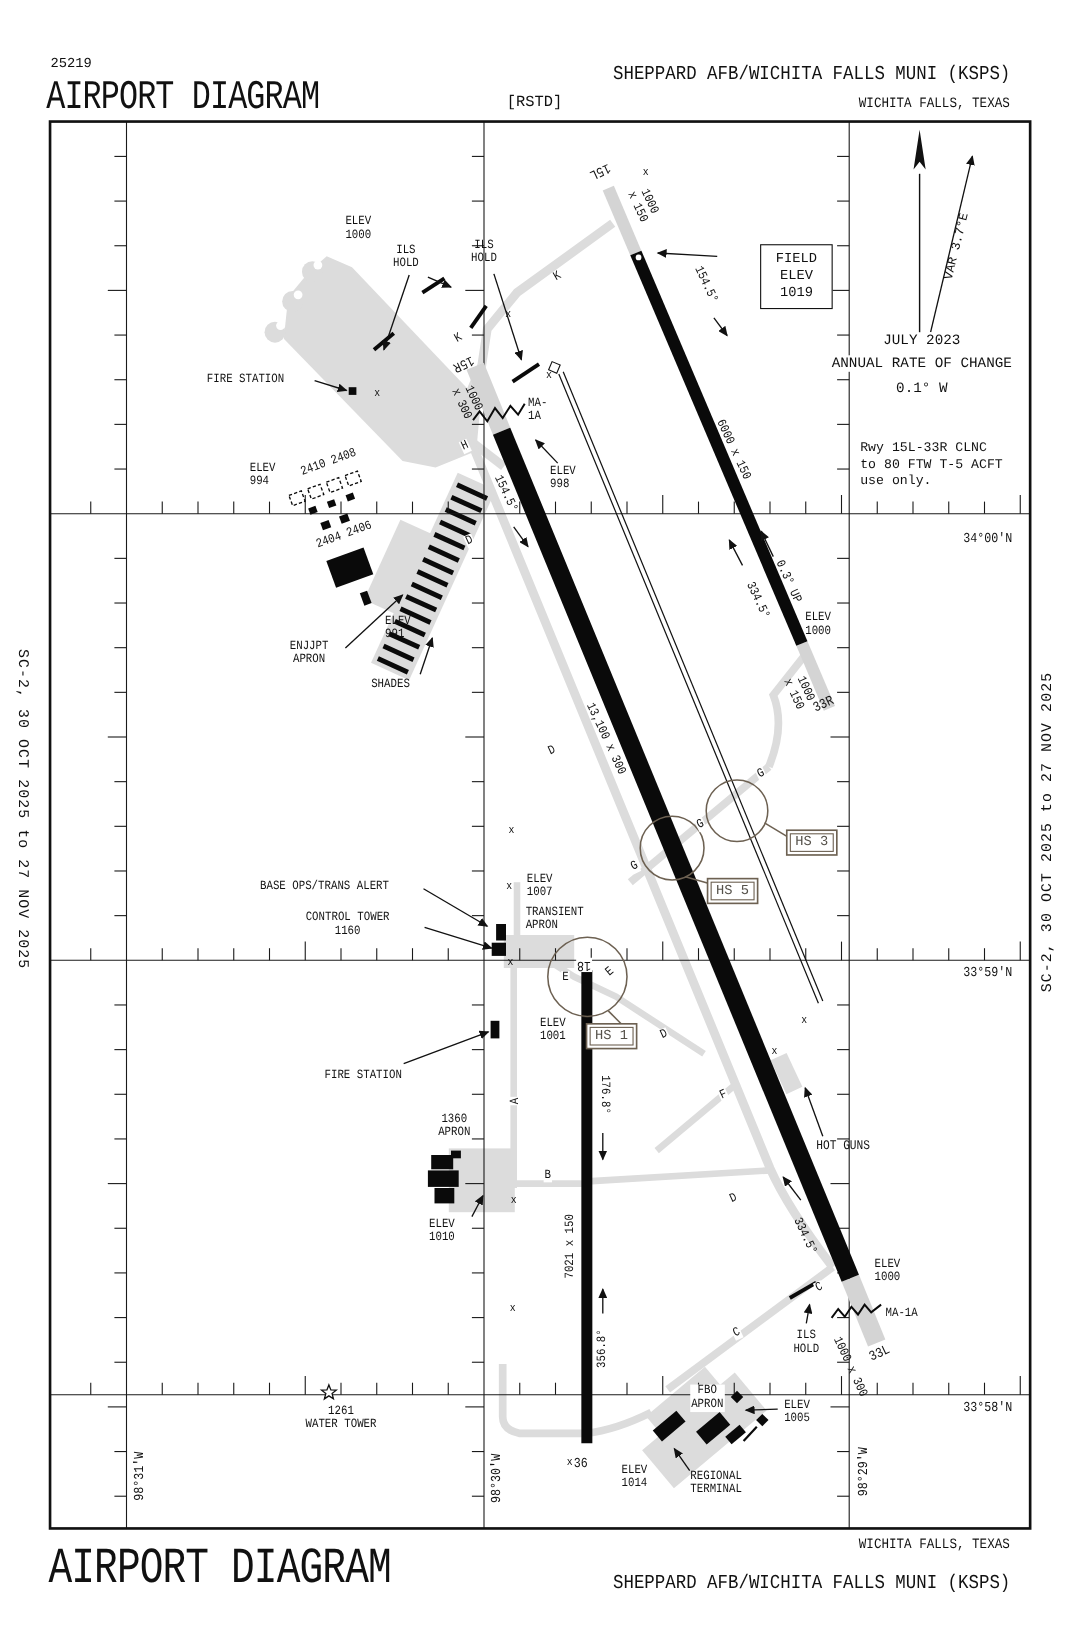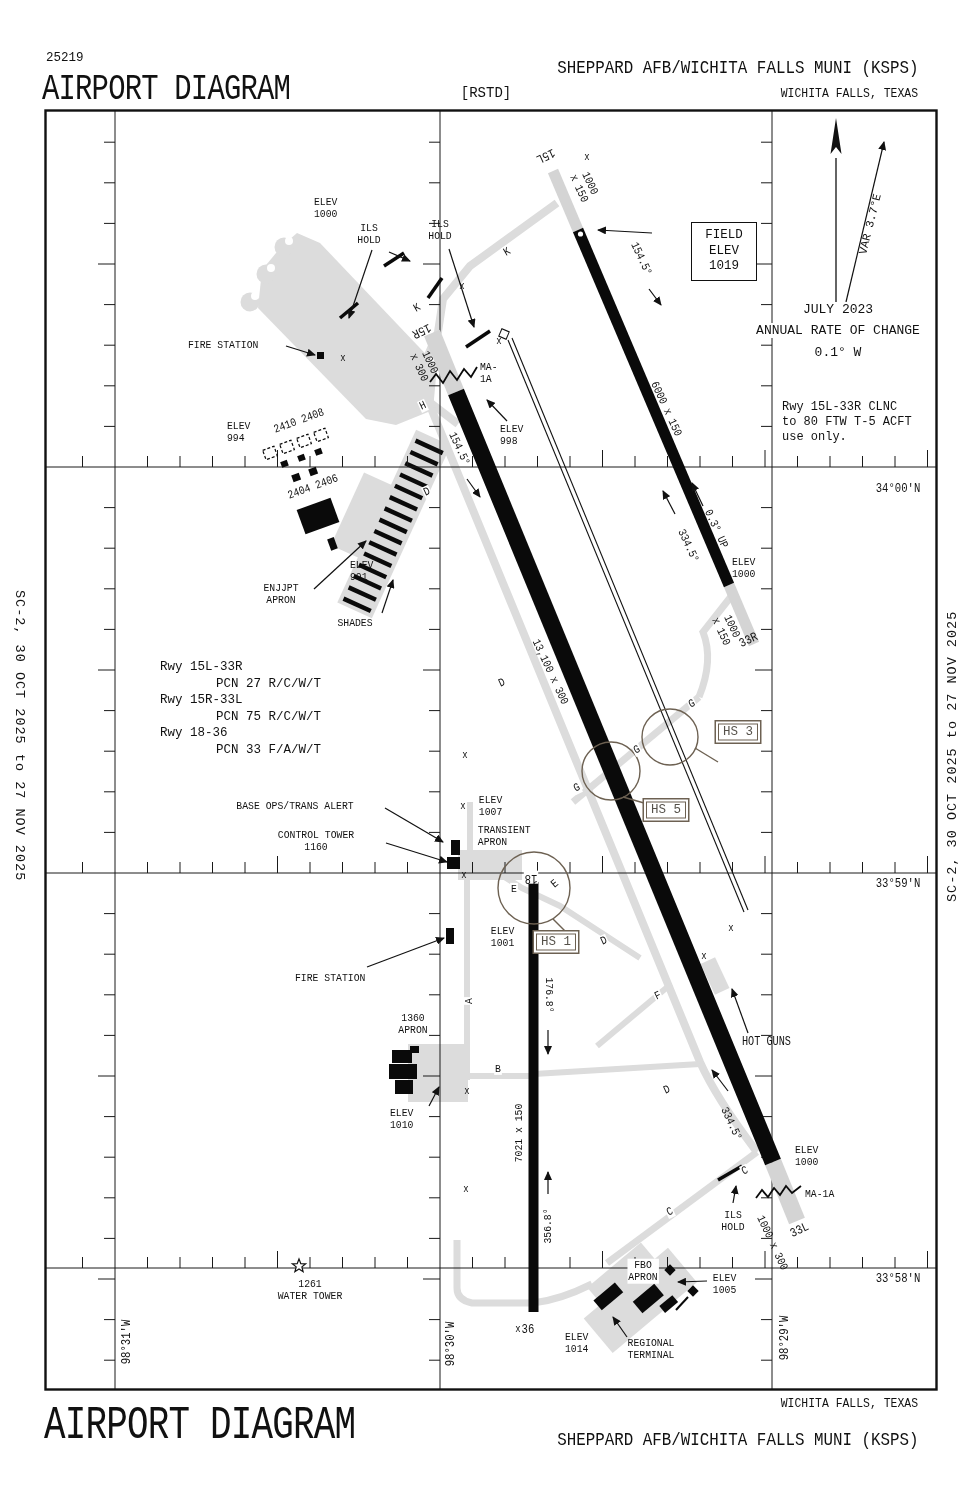--- a/index.html
+++ b/index.html
@@ -399,28 +399,20 @@
   <div class="abs compasstxt" style="left:838px;top:323px;transform:translateX(-50%);">ANNUAL RATE OF CHANGE</div>
   <div class="abs compasstxt" style="left:838px;top:345px;transform:translateX(-50%);">0.1° W</div>
   <div class="abs" style="left:870px;top:224px;font-size:11.5px;transform:translate(-50%,-50%) rotate(-76deg);white-space:nowrap;">VAR 3.7°E</div>
 
   <div class="abs" style="left:782px;top:400px;font-size:12px;line-height:15.2px;">
     <div>Rwy 15L-33R CLNC</div>
     <div>to 80 FTW T-5 ACFT</div>
     <div>use only.</div>
   </div>
 
-  <div class="abs pcnblock" style="left:160px;top:659px;">
-    <div>Rwy 15L-33R</div>
-    <div class="ind">PCN 27 R/C/W/T</div>
-    <div>Rwy 15R-33L</div>
-    <div class="ind">PCN 75 R/C/W/T</div>
-    <div>Rwy 18-36</div>
-    <div class="ind">PCN 33 F/A/W/T</div>
-  </div>
 
   <div id="map-labels">
       <div class="ml left" style="left: 314px; top: 196px; transform: scaleX(0.85); transform-origin: 0px 0px;">ELEV
 1000</div>
       <div class="ml" style="left: 369px; top: 234px; transform: translate(-50%, -50%) scaleX(0.85);">ILS
 HOLD</div>
       <div class="ml" style="left: 440px; top: 230px; transform: translate(-50%, -50%) scaleX(0.85);">ILS
 HOLD</div>
       <div class="ml" style="left: 545px; top: 155px; font-size: 12.5px; transform: translate(-50%, -50%) rotate(155deg) scaleX(0.85);">15L</div>
       <div class="ml" style="left: 584px; top: 186px; transform: translate(-50%, -50%) rotate(65deg) scaleX(0.85);">1000
@@ -523,21 +515,21 @@
       <div class="ml" style="left: 464px; top: 876px; font-size: 10.5px; transform: translate(-50%, -50%) scaleX(0.85);">x</div>
       <div class="ml" style="left: 467px; top: 1092px; font-size: 10.5px; transform: translate(-50%, -50%) scaleX(0.85);">x</div>
       <div class="ml" style="left: 466px; top: 1190px; font-size: 10.5px; transform: translate(-50%, -50%) scaleX(0.85);">x</div>
       <div class="ml" style="left: 518px; top: 1330px; font-size: 10.5px; transform: translate(-50%, -50%) scaleX(0.85);">x</div>
       <div class="ml" style="left: 731px; top: 929px; font-size: 10.5px; transform: translate(-50%, -50%) scaleX(0.85);">x</div>
       <div class="ml" style="left: 704px; top: 957px; font-size: 10.5px; transform: translate(-50%, -50%) scaleX(0.85);">x</div>
     </div>
   <div id="hotspot-boxes">
       <div class="hsbox" style="left: 556px; top: 942px;">HS 1</div>
       <div class="hsbox" style="left: 666px; top: 810px;">HS 5</div>
-      <div class="hsbox" style="left: 738px; top: 732px;">HS 3</div>
+      <div class="hsbox" style="left: 738px; top: 766px;">HS 3</div>
     </div>
 
   <div class="vband" style="left:12px;top:590px;height:312px;">SC-2,  30 OCT 2025  to  27 NOV 2025</div>
   <div class="vband flip" style="left:945px;top:590px;height:312px;">SC-2,  30 OCT 2025  to  27 NOV 2025</div>
 
   <div class="abs" style="left:44px;top:1400px;">
     <span class="cond bigtitle2">AIRPORT DIAGRAM</span>
   </div>
   <div class="abs rt" style="right:61px;top:1396px;font-size:13px;">
     <span class="cond-r">WICHITA FALLS, TEXAS</span>

